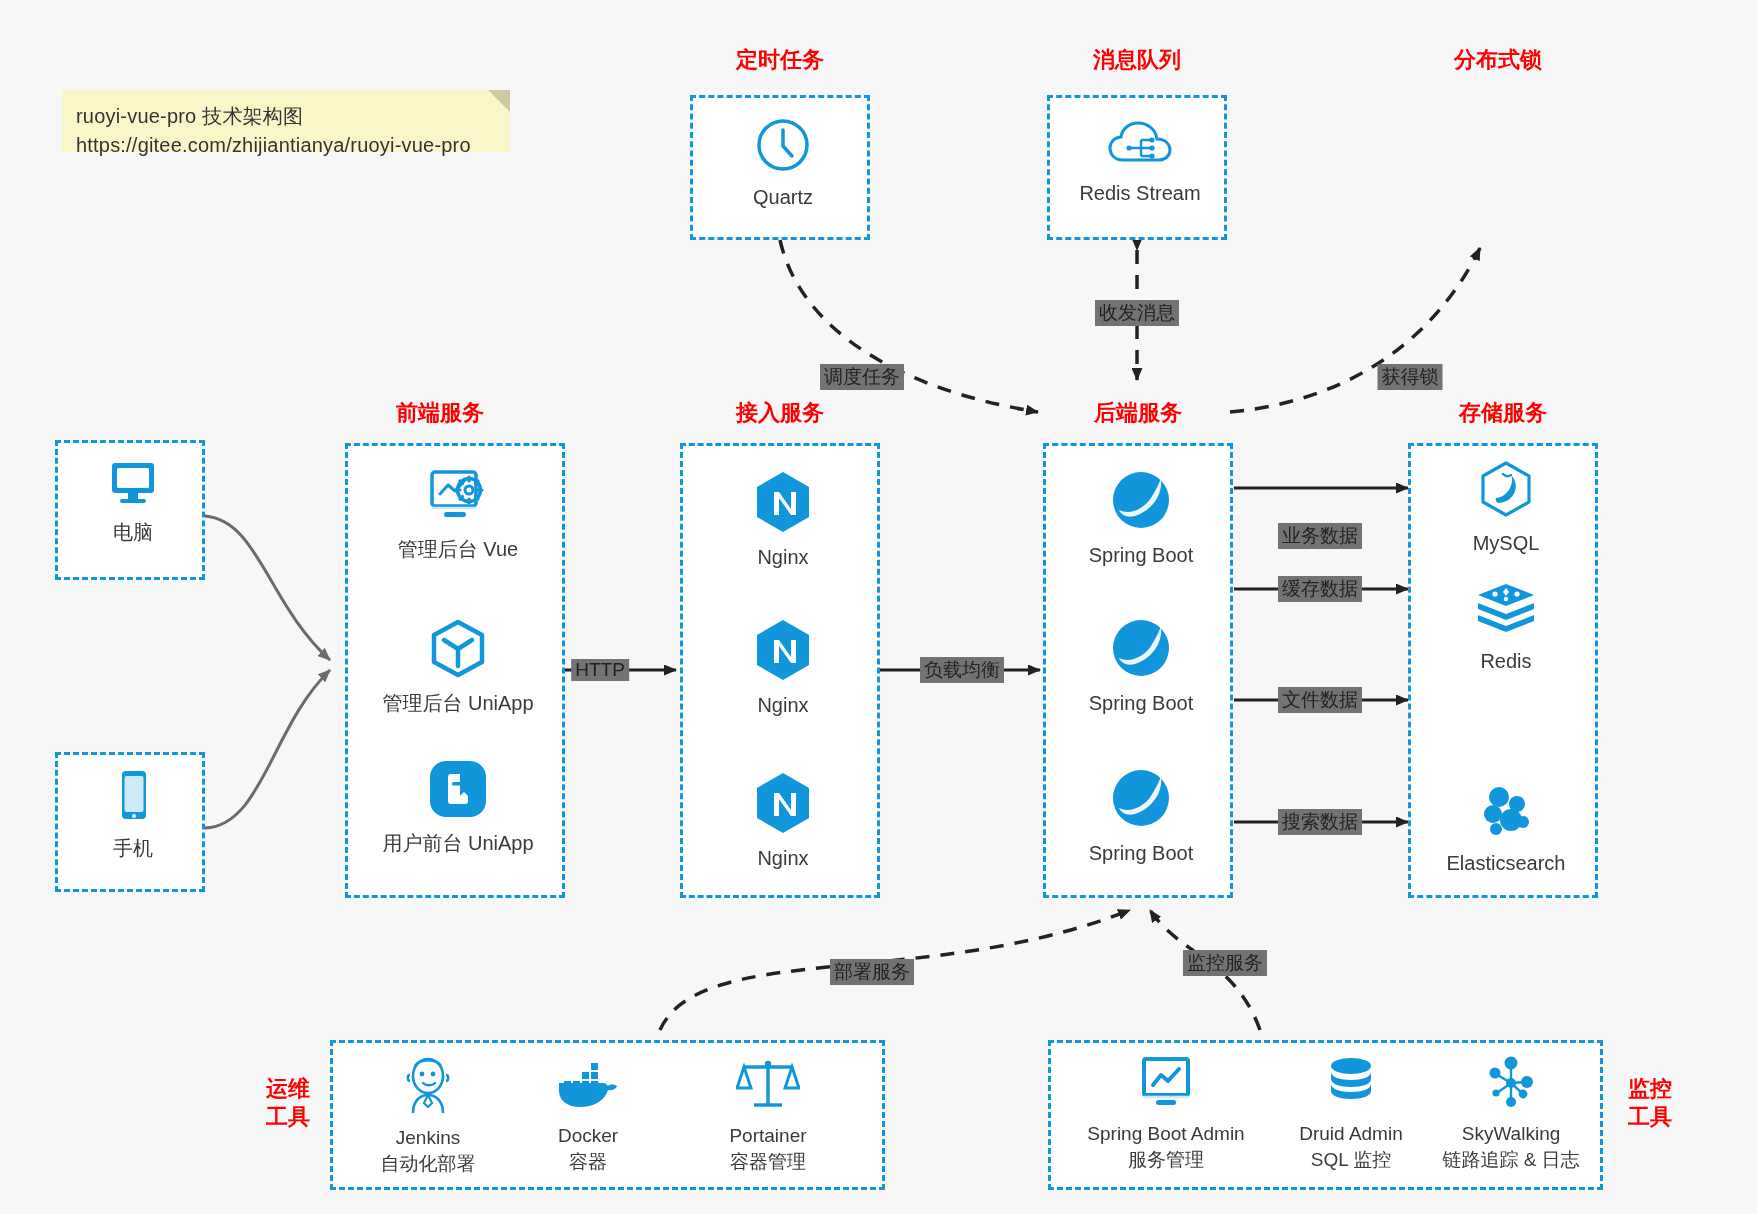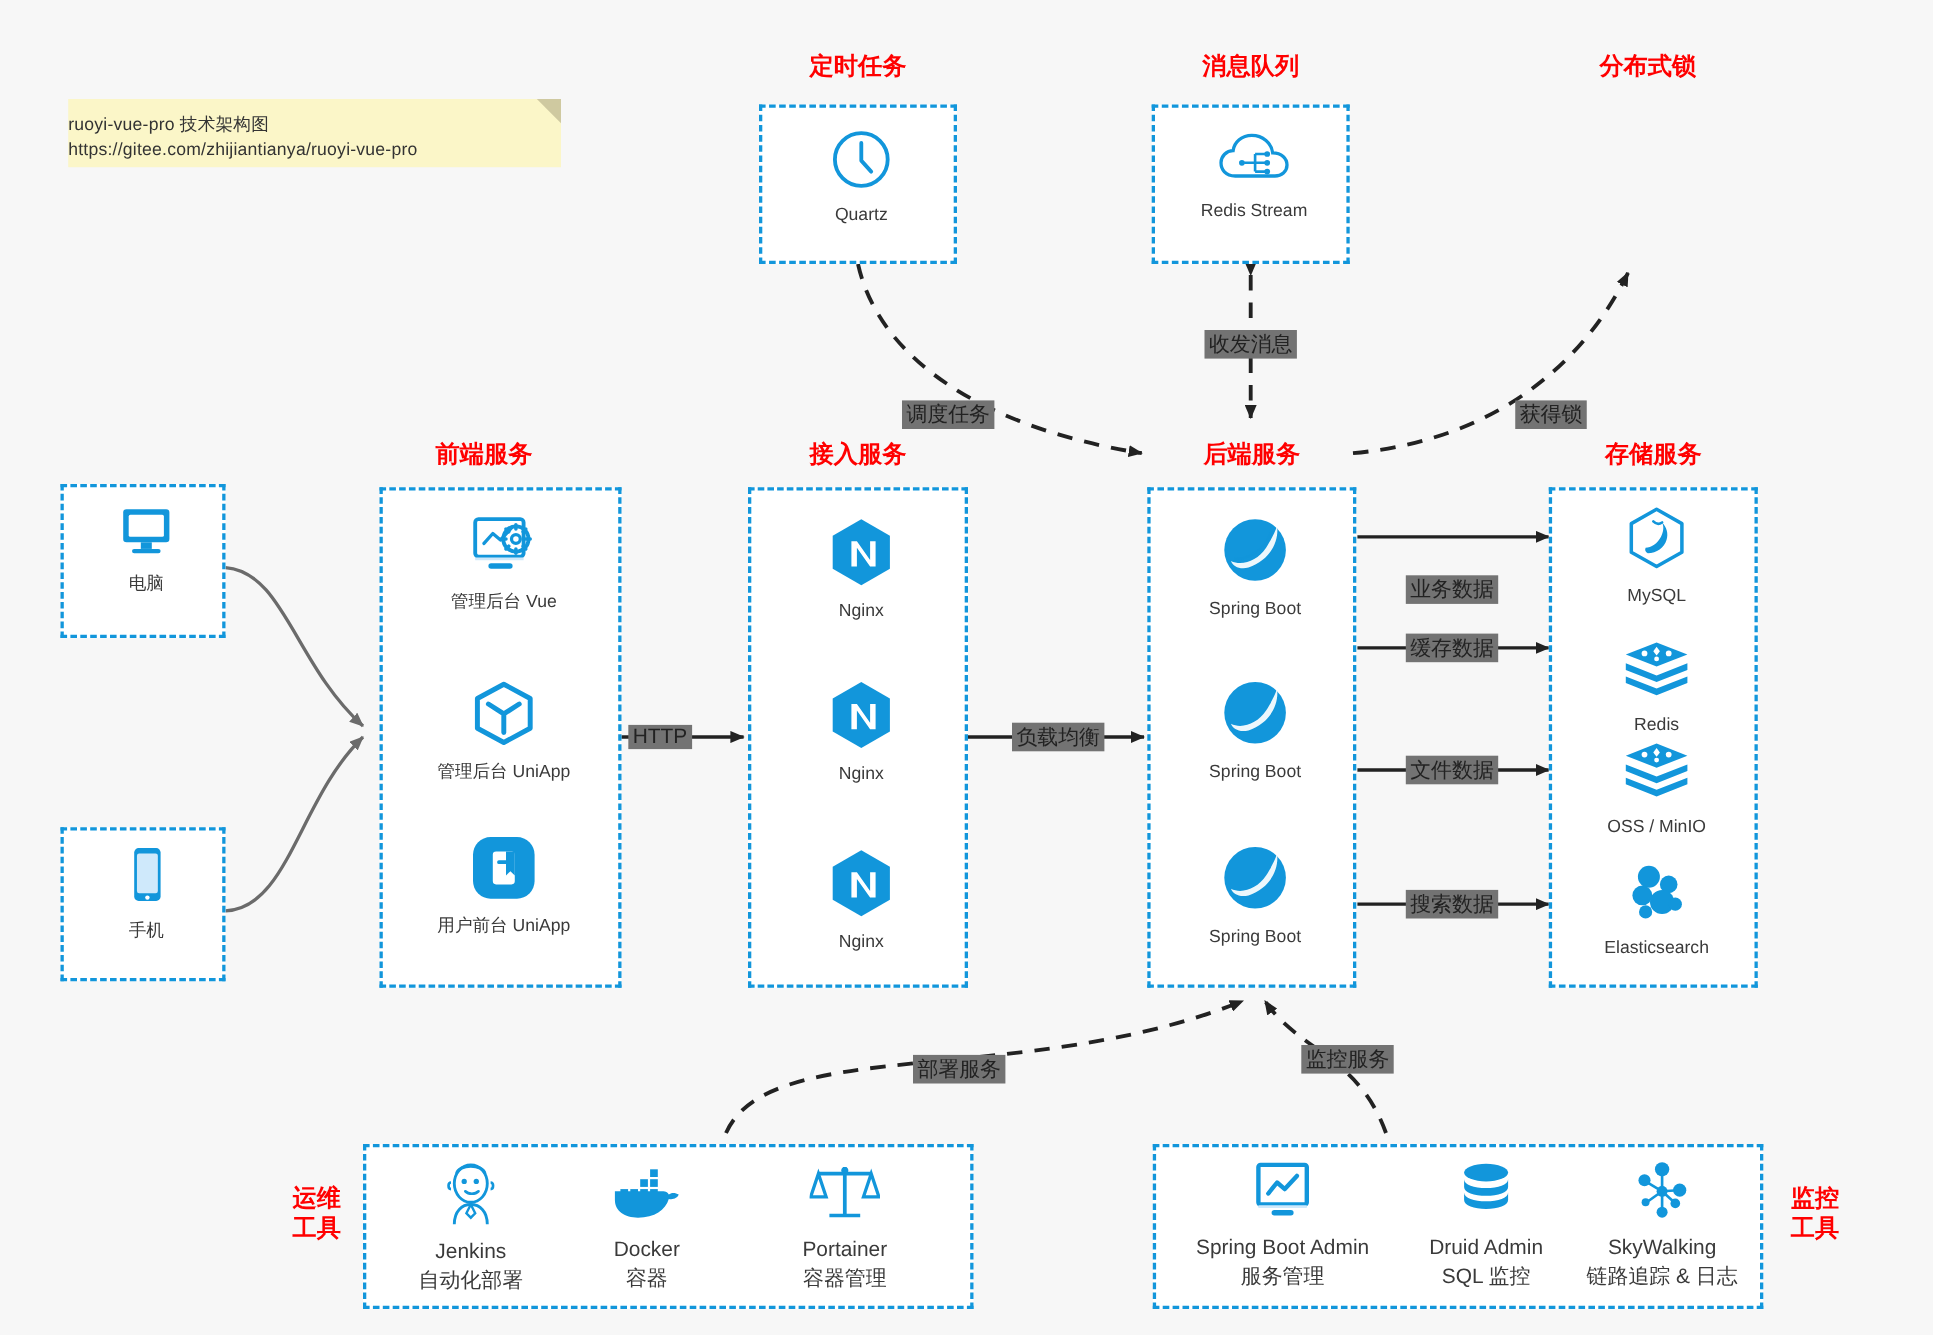--- a/index.html
+++ b/index.html
@@ -20,22 +20,22 @@
     width: 1757px; height: 1214px;
     pointer-events: none;
   }
   
   .note {
     position: absolute;
     left: 62px; top: 90px;
     width: 448px; height: 62px;
     background: #fbf6c8;
     box-sizing: border-box;
-    padding: 12px 0 0 0;
-    font-size: 16px;
+    padding: 12px 0 0 14px;
+    font-size: 20px;
     color: #333;
     line-height: 1.45;
     letter-spacing: .2px;
   }
   .note .fold {
     position: absolute;
     right: 0; top: 0;
     width: 0; height: 0;
     border-top: 22px solid #cfc9a0;
     border-left: 22px solid transparent;
@@ -62,21 +62,21 @@
   
   .node {
     position: absolute;
     display: flex;
     flex-direction: column;
     align-items: center;
     justify-content: flex-start;
     text-align: center;
   }
   .node .label {
-    font-size: 16px;
+    font-size: 20px;
     color: #3a3a3a;
     margin-top: 6px;
     white-space: nowrap;
     line-height: 1.35;
   }
   .node .label.small {
     font-size: 19px;
   }
   .node .sub {
     font-size: 19px;
@@ -370,36 +370,20 @@
             <circle cx="20" cy="12" r="2.6"></circle>
               <circle cx="42" cy="12" r="2.6"></circle>
             <path d="M31 6 L34 10 L31 14 L28 10 Z"></path>
             <circle cx="31" cy="17" r="2.2"></circle>
           </g>
         </svg>
       </span>
       <span class="label">Redis</span>
     </div>
 
-    <div class="node" style="left:0; top:228px; width:190px;">
-      <span class="icon">
-        <svg width="62" height="56" viewBox="0 0 62 56">
-          <path d="M31 2 L59 13 L31 24 L3 13 Z" fill="#1296db"></path>
-          <path d="M3 21 L31 32 L59 21 L59 27 L31 38 L3 27 Z" fill="#1296db"></path>
-          <path d="M3 33 L31 44 L59 33 L59 39 L31 50 L3 39 Z" fill="#1296db"></path>
-          <g fill="#ffffff">
-            <circle cx="20" cy="12" r="2.6"></circle>
-              <circle cx="42" cy="12" r="2.6"></circle>
-            <path d="M31 6 L34 10 L31 14 L28 10 Z"></path>
-            <circle cx="31" cy="17" r="2.2"></circle>
-          </g>
-        </svg>
-      </span>
-      <span class="label">OSS / MinIO</span>
-    </div>
 
     <div class="node" style="left:0; top:338px; width:190px;">
       <span class="icon">
         <svg width="58" height="56" viewBox="0 0 58 56">
           <circle cx="22" cy="13" r="10" fill="#1296db"></circle>
           <circle cx="40" cy="20" r="8" fill="#1296db"></circle>
           <circle cx="16" cy="30" r="9" fill="#1296db"></circle>
           <circle cx="34" cy="36" r="11" fill="#1296db"></circle>
           <circle cx="46" cy="38" r="6" fill="#1296db"></circle>
           <circle cx="19" cy="45" r="6" fill="#1296db"></circle>

